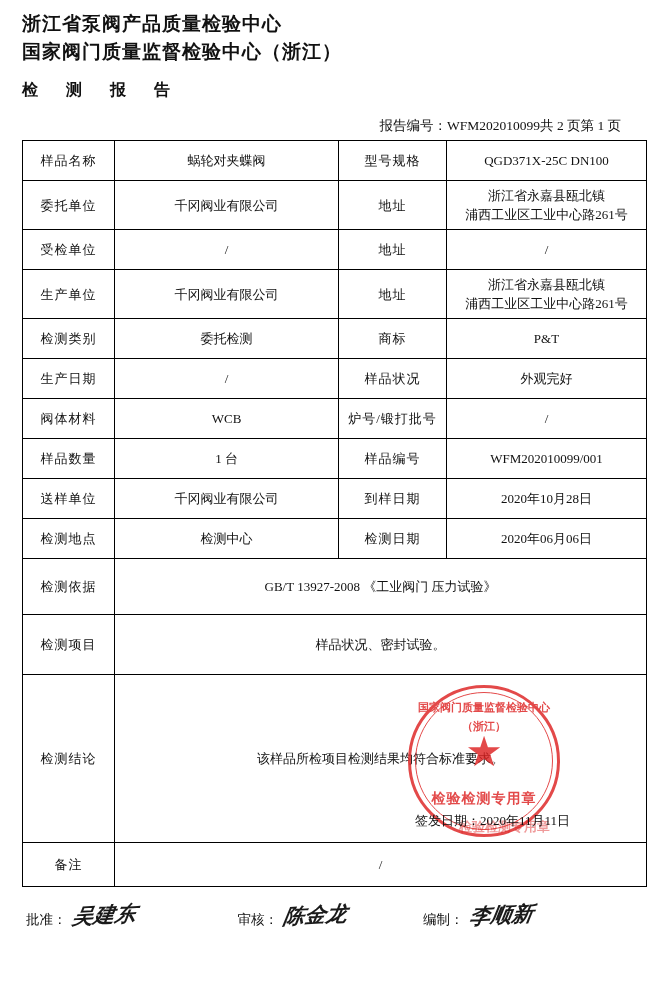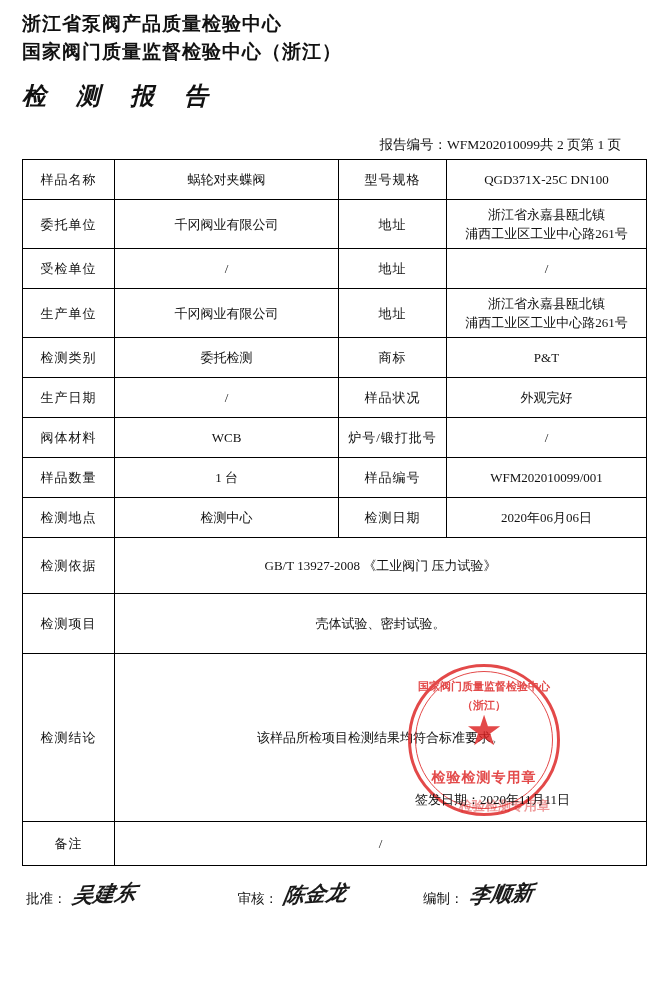--- a/index.html
+++ b/index.html
@@ -26,25 +26,24 @@
     padding-top: 10px;
   }
   .header .line1, .header .line2 {
     font-weight: bold;
     font-size: 19px;
     letter-spacing: 1px;
     line-height: 28px;
   }
   .header .title {
     font-weight: bold;
-    font-size: 24px;
+    font-size: 16px;
     letter-spacing: 12px;
     margin-top: 14px;
-    margin-bottom: 24px;
-    font-style: italic;
+    margin-bottom: 16px;
   }
   .meta-row {
     display: flex;
     justify-content: flex-end;
     font-size: 13.5px;
     padding: 0 2px 5px 2px;
   }
   .meta-left { }
   .meta-right { display: flex; padding-right: 24px; }
 
@@ -260,36 +259,42 @@
         <td>/</td>
       </tr>
 
       <tr class="r-h">
         <td class="lbl">样品数量</td>
         <td>1 台</td>
         <td class="mid-lbl">样品编号</td>
         <td>WFM202010099/001</td>
       </tr>
 
+      <tr class="r-h">
+        <td class="lbl">送样单位</td>
+        <td>千冈阀业有限公司</td>
+        <td class="mid-lbl">到样日期</td>
+        <td>2020年10月28日</td>
+      </tr>
 
       <tr class="r-h">
         <td class="lbl">检测地点</td>
         <td>检测中心</td>
         <td class="mid-lbl">检测日期</td>
         <td>2020年06月06日</td>
       </tr>
 
       <tr class="r-basis">
         <td class="lbl">检测依据</td>
         <td colspan="3">GB/T 13927-2008 《工业阀门 压力试验》</td>
       </tr>
 
       <tr class="r-item">
         <td class="lbl">检测项目</td>
-        <td colspan="3" class="leftalign">壳体试验、密封试验。</td>
+        <td colspan="3" class="leftalign">样品状况、密封试验。</td>
       </tr>
 
       <tr class="r-concl">
         <td class="lbl">检测结论</td>
         <td colspan="3" class="concl-cell">
           <div class="concl-text">该样品所检项目检测结果均符合标准要求。</div>
 
           <div class="seal">
             <div class="inner-ring"></div>
             <div class="arc">国家阀门质量监督检验中心（浙江）</div>

